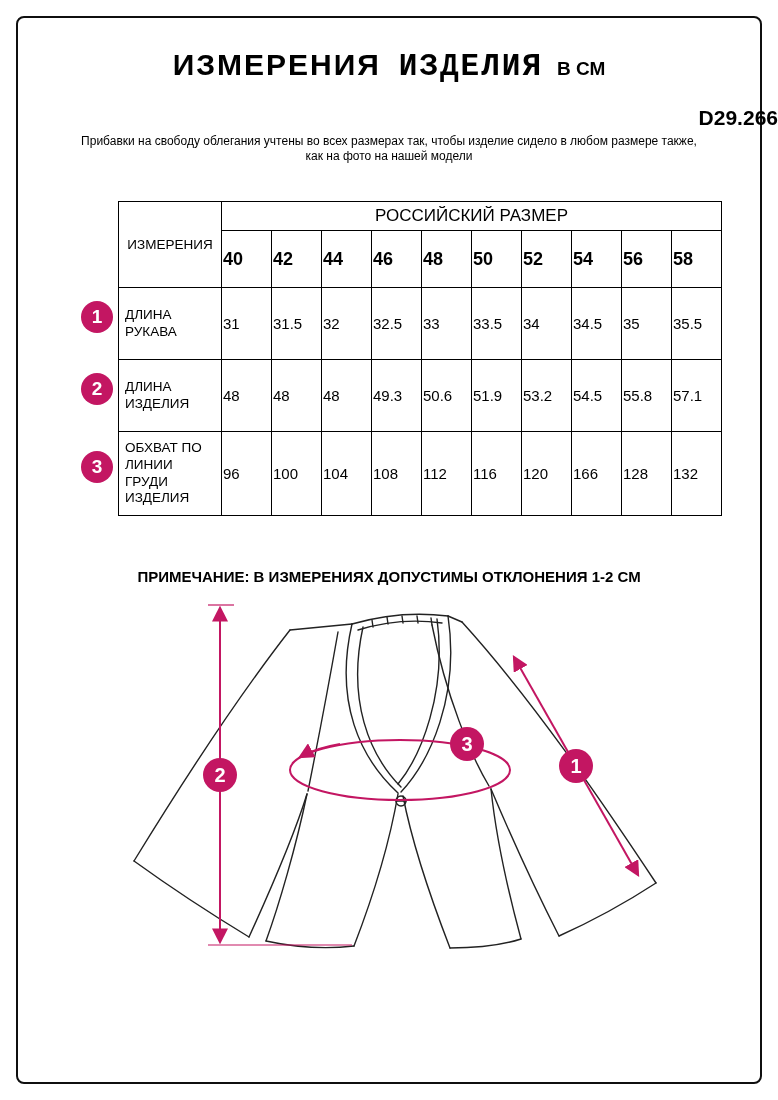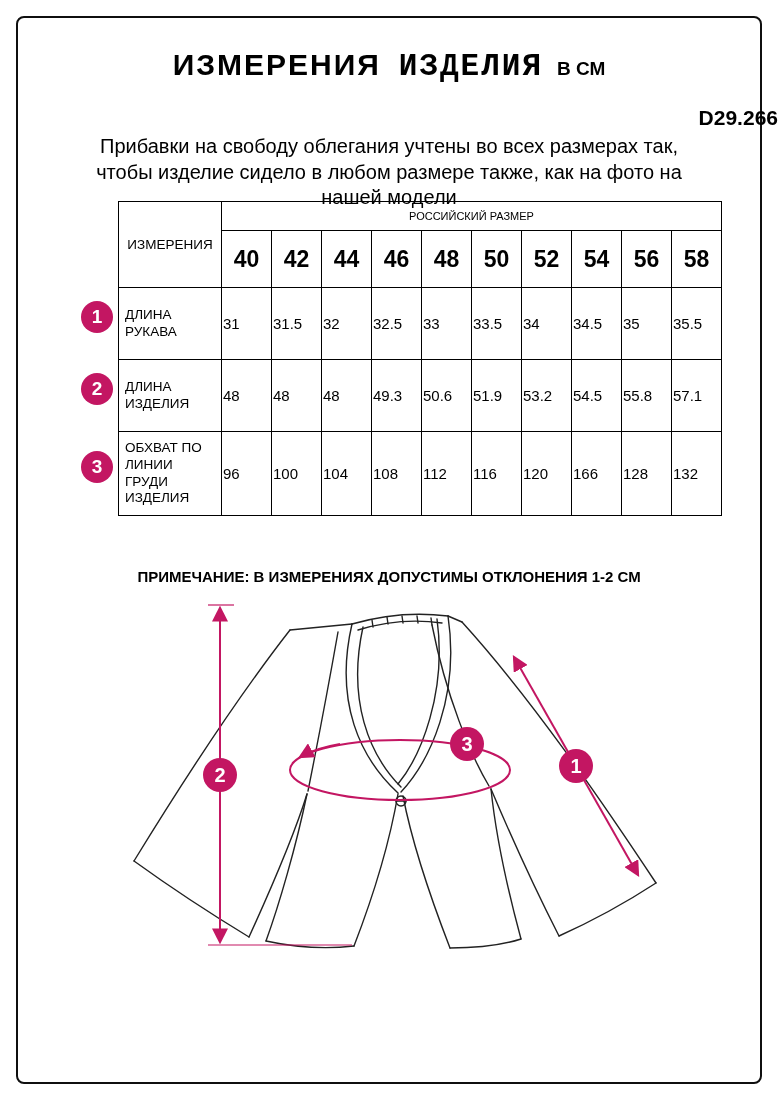--- a/index.html
+++ b/index.html
@@ -9,27 +9,27 @@
   }
   .frame{
     position:absolute;left:16px;top:16px;right:16px;bottom:16px;
     border:2px solid #0f0f0f;border-radius:8px;pointer-events:none;
   }
   .title{position:absolute;top:48px;left:0;width:100%;text-align:center;white-space:nowrap;}
   .title .w1{font-size:30px;font-weight:700;letter-spacing:2px;}
   .title .w2{font-size:31px;font-weight:800;letter-spacing:2px;margin-left:18px;font-family:Liberation Mono, monospace;}
   .title .unit{font-size:19px;font-weight:700;margin-left:14px;}
   .code{position:absolute;top:106px;left:0;width:100%;text-align:right;font-size:21px;font-weight:700;}
-  .desc{position:absolute;top:134px;left:79px;width:620px;text-align:center;font-size:20px;line-height:1.28;}
+  .desc{position:absolute;top:134px;left:79px;width:620px;text-align:center;font-size:12px;line-height:1.28;}
   .table-wrap{position:absolute;left:118px;top:201px;}
   table{border-collapse:collapse;table-layout:fixed;}
   td{border:1.5px solid #000;overflow:hidden;}
   .corner{width:100px;font-size:13.5px;text-align:center;font-weight:400;}
-  .group-cell{height:26px;font-size:11px;text-align:center;}
-  .size-cell{width:47px;height:54px;font-size:23px;font-weight:700;text-align:center;}
+  .group-cell{height:26px;font-size:17px;text-align:center;}
+  .size-cell{width:47px;height:54px;font-size:18px;font-weight:700;}
   .label-cell{font-size:13.5px;text-align:left;padding:2px 4px 2px 6px;line-height:1.25;}
   .val-cell{font-size:15px;}
   tr.r1{height:72px;}
   tr.r2{height:72px;}
   tr.r3{height:84px;}
   .row-marker{
     position:absolute;width:32px;height:32px;border-radius:50%;
     background:var(--accent,#c31662);color:#fff;font-size:19px;font-weight:700;
     display:flex;align-items:center;justify-content:center;
   }

